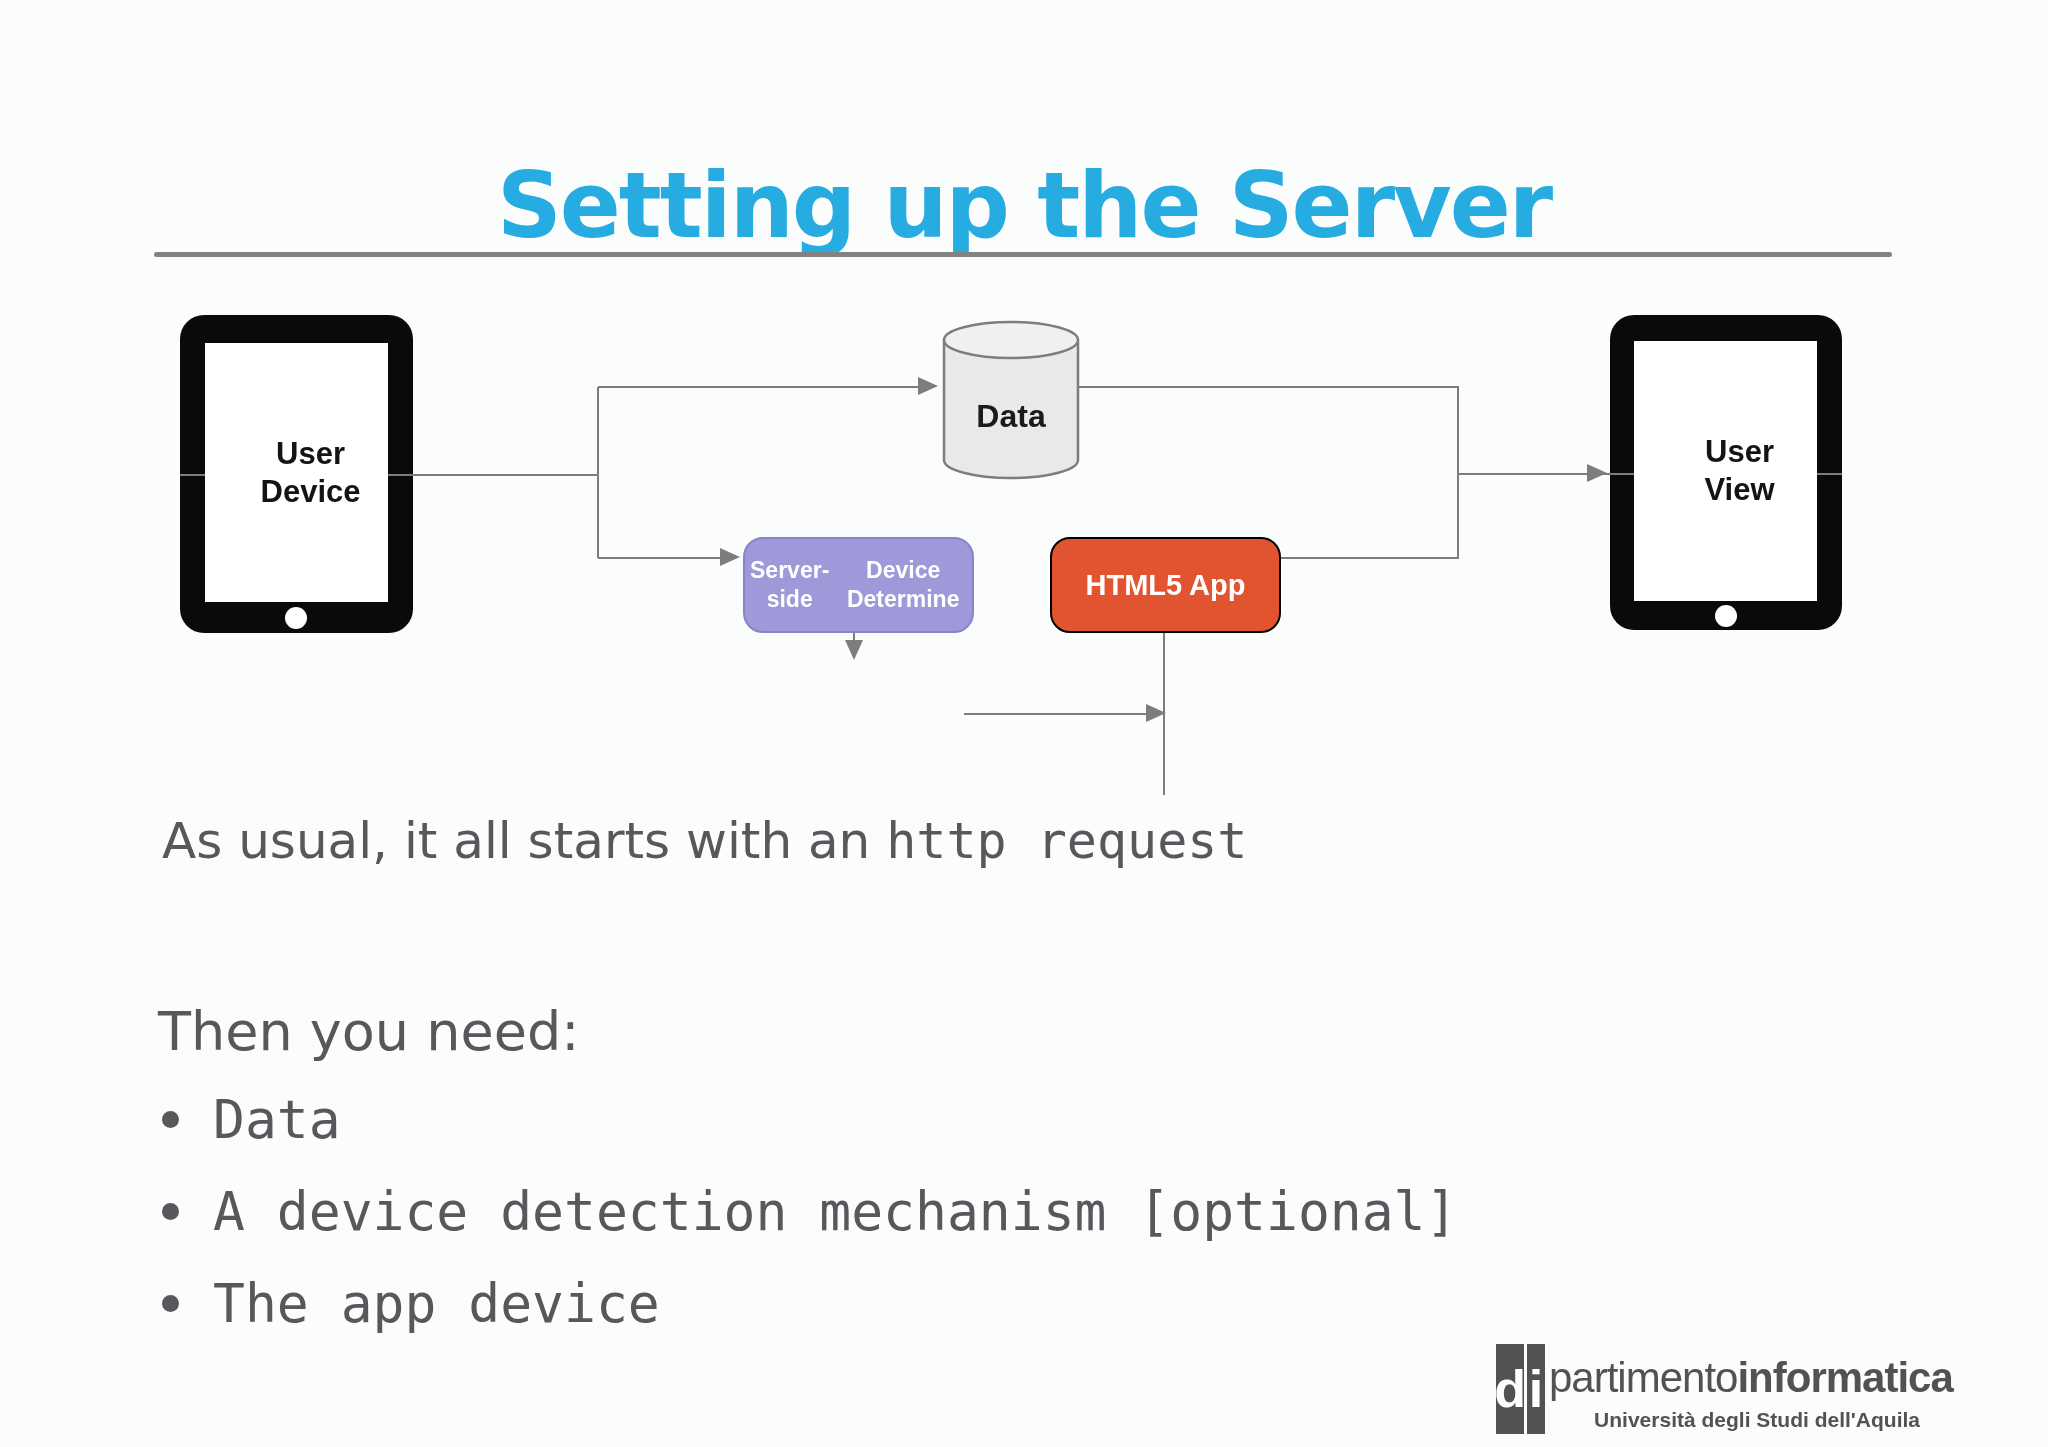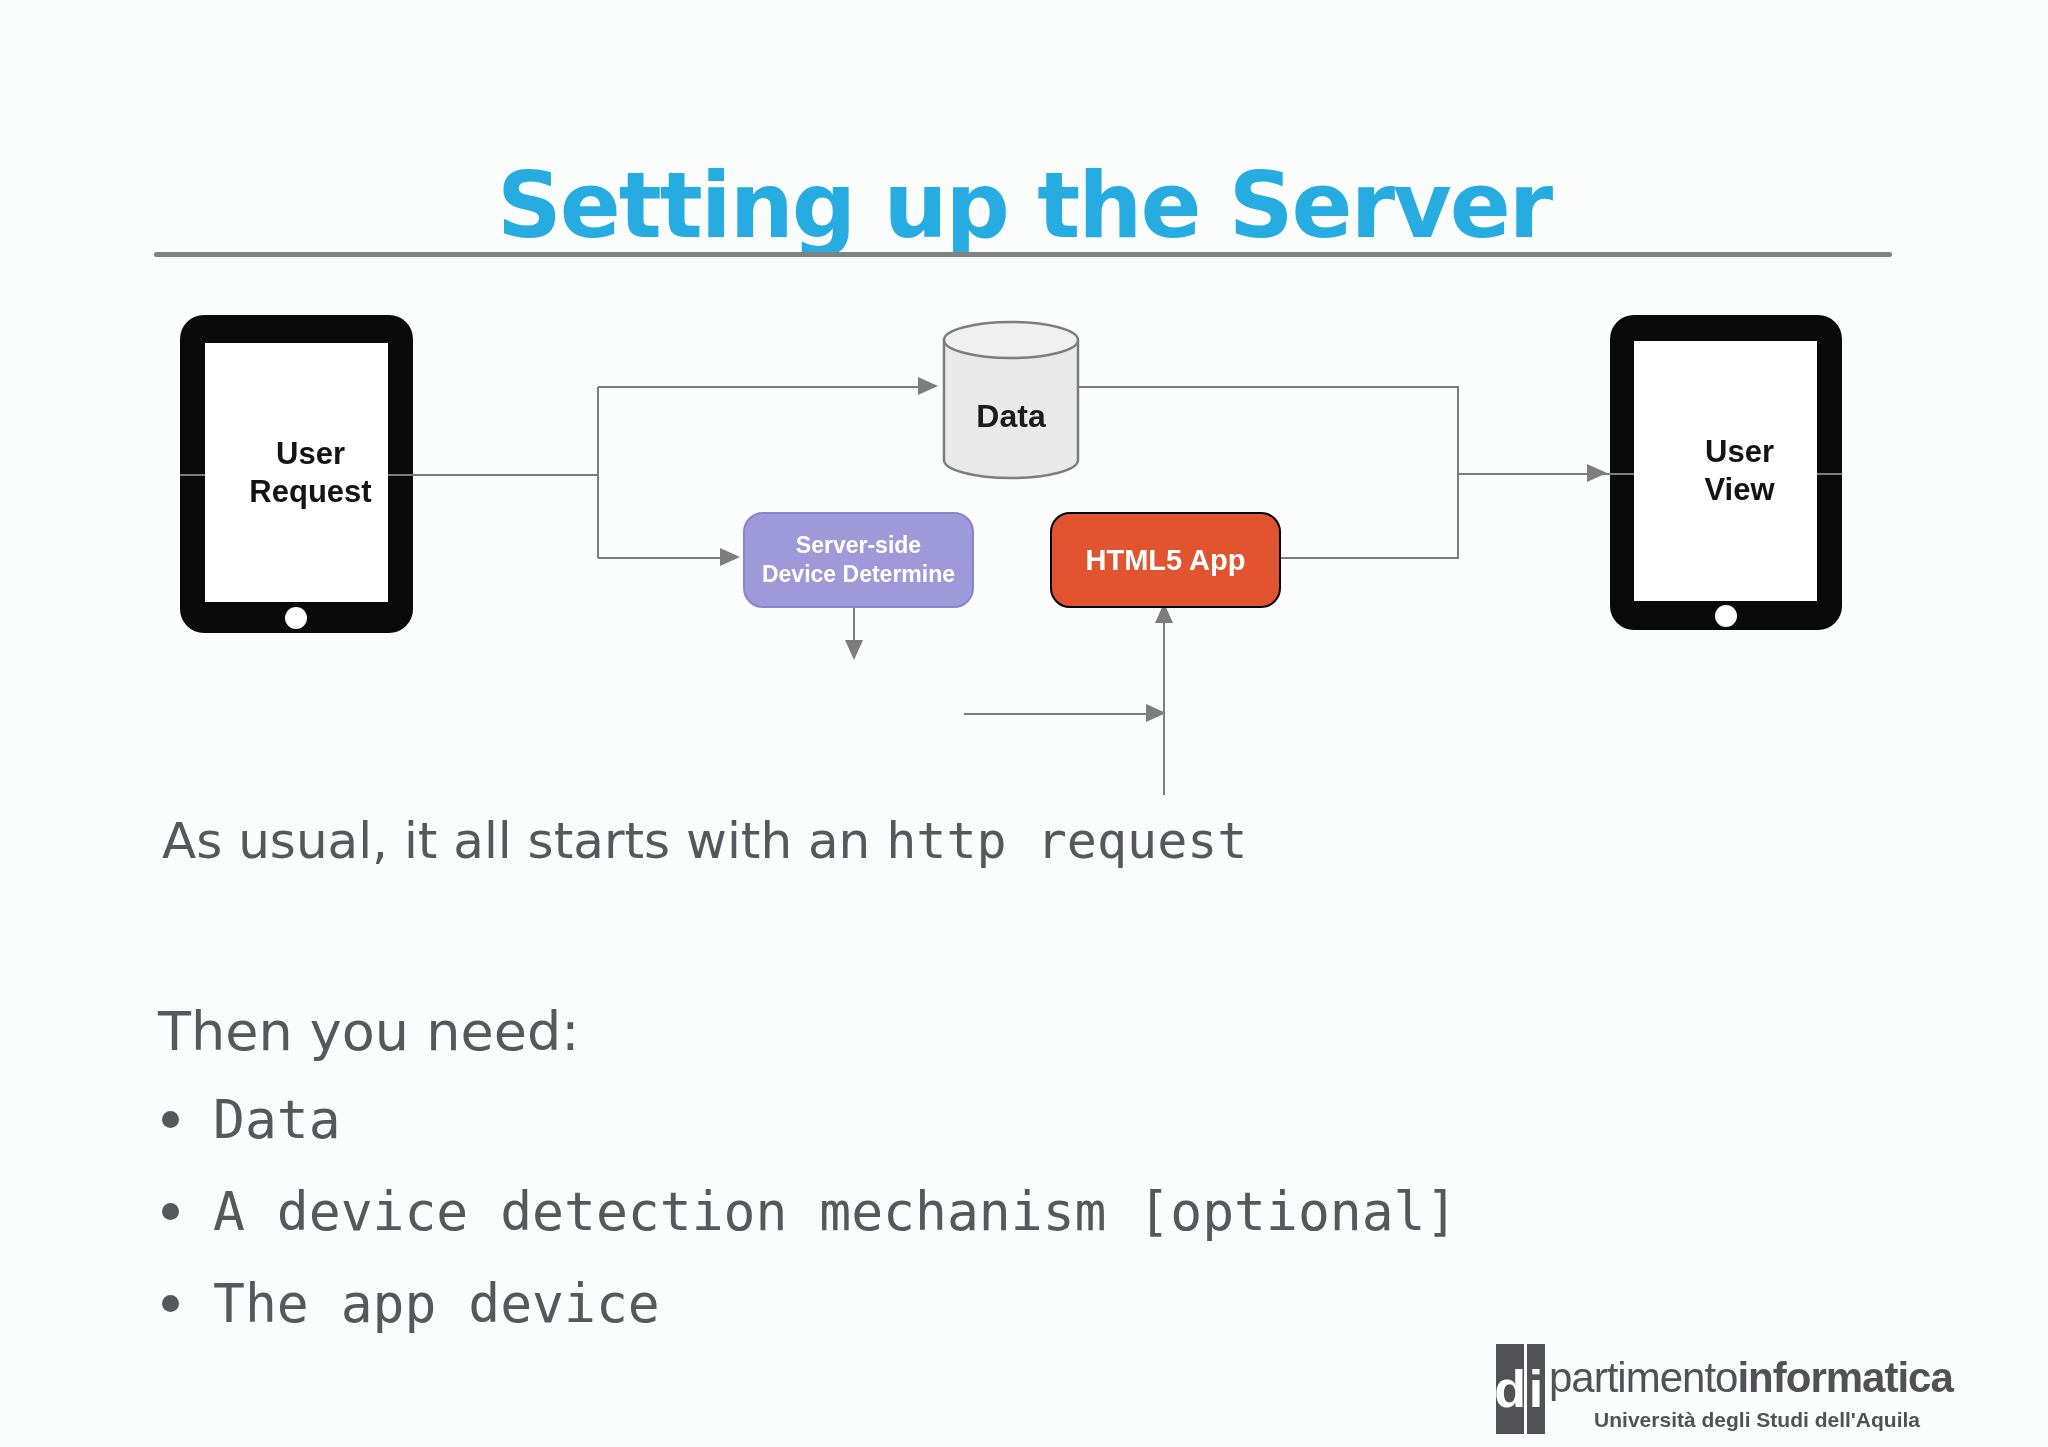--- a/index.html
+++ b/index.html
@@ -36,22 +36,23 @@
   .arr.right{border-top:9px solid transparent;border-bottom:9px solid transparent;border-left:20px solid #7d7d7d;}
   .arr.down{border-left:9px solid transparent;border-right:9px solid transparent;border-top:20px solid #7d7d7d;}
   .arr.up{border-left:9px solid transparent;border-right:9px solid transparent;border-bottom:20px solid #7d7d7d;}
   .cylinder{position:absolute;left:942px;top:320px;z-index:2;}
   .cyl-label{
     position:absolute;left:942px;top:398px;width:138px;text-align:center;z-index:2;
     font-weight:700;font-size:32px;color:#1b1b1b;font-family:"Liberation Sans",sans-serif;
   }
   .node{
     position:absolute;z-index:2;border-radius:20px;
-    display:flex;flex-direction:column;align-items:center;justify-content:center;
+    display:flex;align-items:center;justify-content:center;
     text-align:center;
+    margin-top:25px;
   }
   .node-detection{
     left:743px;top:512px;width:227px;height:92px;
     background:#9e99d9;border:2px solid #8a83cb;
     color:#ffffff;font-weight:700;font-size:23px;line-height:29px;
   }
   .node-html5{
     left:1050px;top:512px;width:227px;height:92px;
     background:#e1542f;border:2px solid #000000;
     color:#ffffff;font-weight:700;font-size:29px;
@@ -120,21 +121,21 @@
   <div class="arr down" style="left:845px;top:640px;"></div>
   <div class="hline" style="left:964px;top:713px;width:184px;"></div>
   <div class="arr right" style="left:1146px;top:704px;"></div>
   <div class="vline" style="left:1163px;top:622px;height:173px;"></div>
   <div class="arr up" style="left:1155px;top:603px;"></div>
 
   <div class="tablet" style="left:180px;top:315px;width:233px;height:318px;"></div>
   <div class="screen" style="left:205px;top:343px;width:183px;height:259px;">
     <div class="tab-label">
       <div>User</div>
-      <div>Request</div>
+      <div>Device</div>
     </div>
   </div>
   <div class="home" style="left:285px;top:607px;"></div>
 
   <svg class="cylinder" width="138" height="162" viewBox="0 0 138 162">
     <path d="M 2 20 L 2 140 A 67 18 0 0 0 136 140 L 136 20" fill="#e9e9e9" stroke="#7d7d7d" stroke-width="2.5"></path>
     <ellipse cx="69" cy="20" rx="67" ry="18" fill="#f0f0f0" stroke="#7d7d7d" stroke-width="2.5"></ellipse>
   </svg>
   <div class="cyl-label">Data</div>
 

